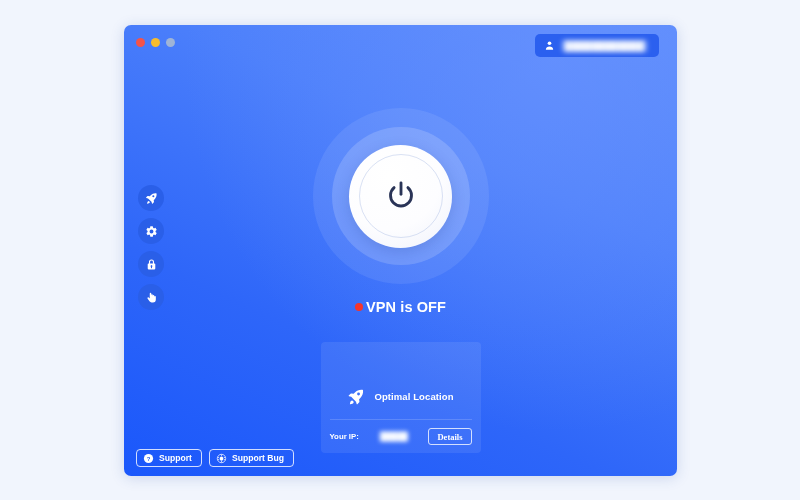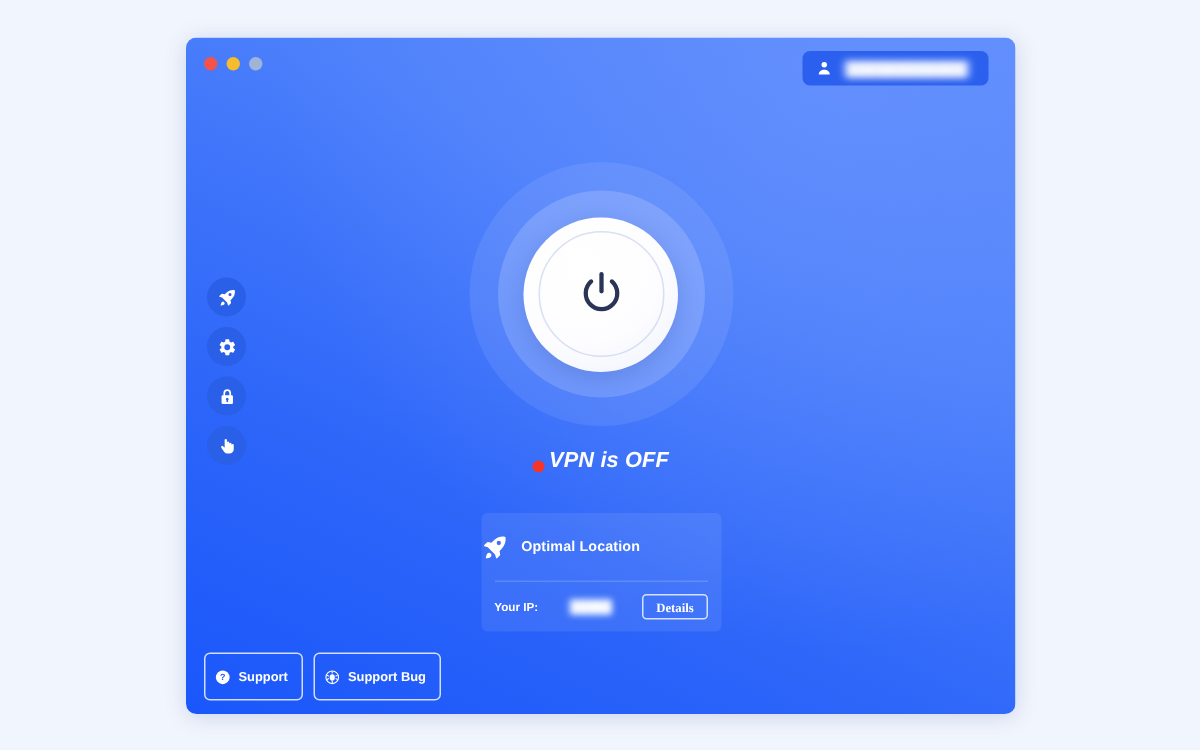--- a/index.html
+++ b/index.html
@@ -151,24 +151,23 @@
   }
   #power-button svg { width: 36px; height: 36px; position: relative; }
 
   
   #status-row {
     position: absolute;
     left: 0;
     top: 274px;
     width: 100%;
     display: flex;
-    align-items: flex-end;
+    align-items: center;
     justify-content: center;
     gap: 3px;
-    font-style: italic;
   }
   #status-dot {
     width: 8px; height: 8px;
     border-radius: 50%;
     background: #f5342b;
   }
   #status-text {
     font-size: 14.5px;
     font-weight: 700;
     color: #ffffff;
@@ -182,22 +181,23 @@
     transform: translateX(-50%);
     top: 317px;
     width: 160px;
     border-radius: 4px;
     background: rgba(255,255,255,0.085);
   }
   #location-top {
     height: 45px;
     display: flex;
     align-items: center;
-    justify-content: flex-start;
+    justify-content: center;
     gap: 9px;
+    margin-top: 32px;
   }
   #location-top .rocket { width: 18px; height: 18px; fill: #ffffff; }
   #location-label {
     font-size: 9.5px;
     font-weight: 700;
     color: #ffffff;
     letter-spacing: 0.1px;
   }
   #card-divider {
     height: 1px;
@@ -248,21 +248,21 @@
 
   
   #footer {
     position: absolute;
     left: 12px;
     bottom: 9px;
     display: flex;
     gap: 7px;
   }
   .foot-btn {
-    height: 32px;
+    height: 18px;
     padding: 0 9px 0 6px;
     display: flex;
     align-items: center;
     gap: 5px;
     border: 1px solid rgba(255,255,255,0.8);
     border-radius: 4px;
     background: transparent;
     color: #ffffff;
     font-family: "Liberation Sans", sans-serif;
     font-size: 8.6px;

